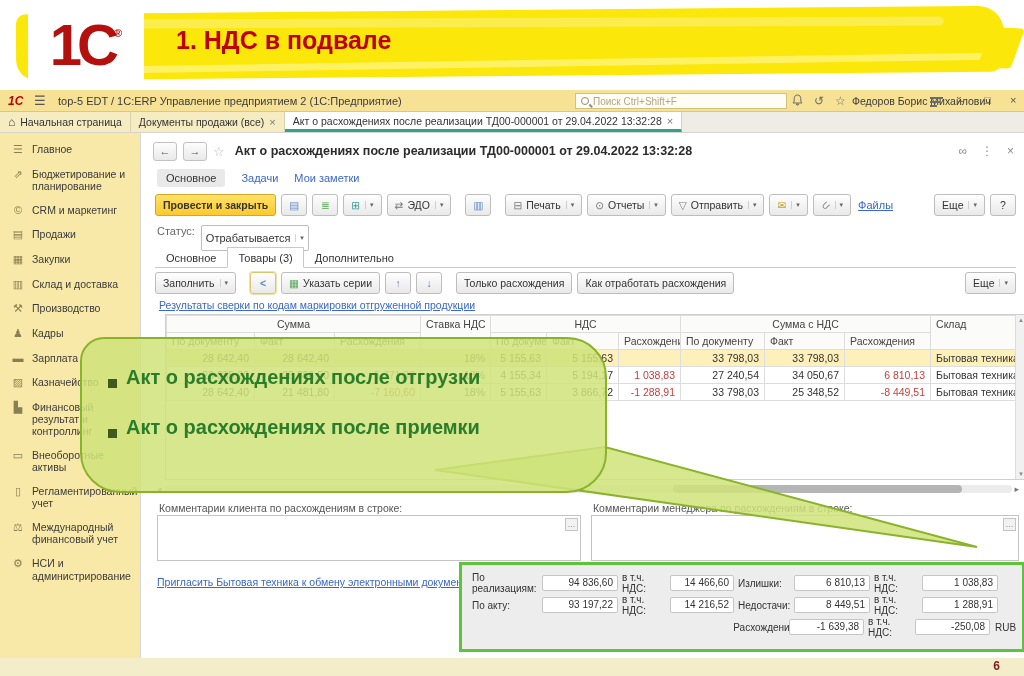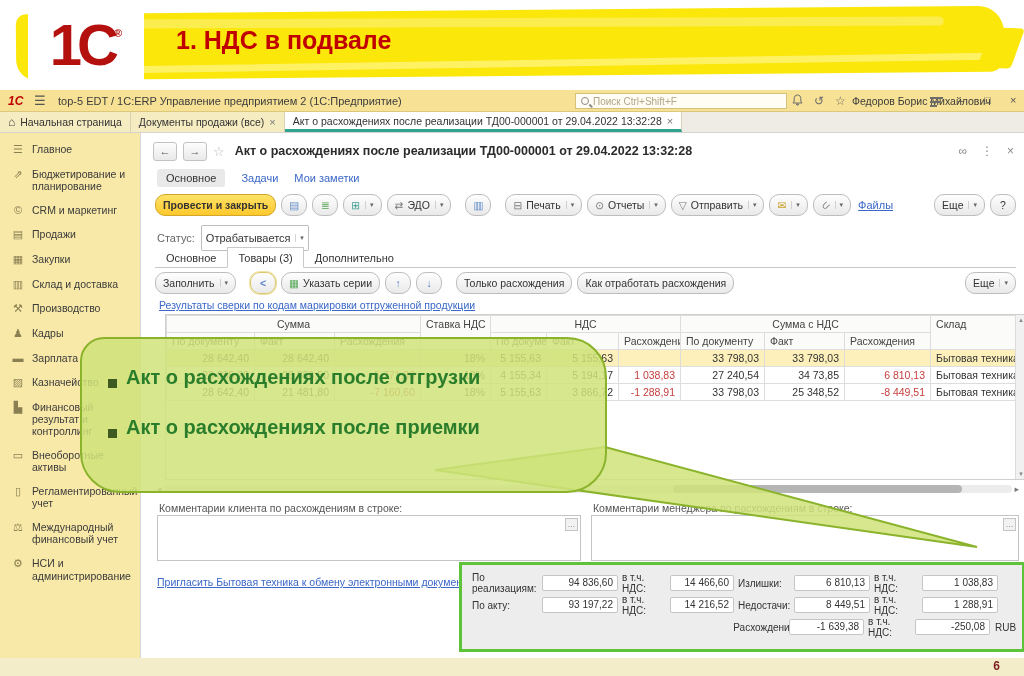--- a/index.html
+++ b/index.html
@@ -64,32 +64,32 @@
             background:linear-gradient(#fdfdfd,#e9e9e9); border:1px solid #c2c2c2; border-radius:3px; color:#555; }
   #doc-header { position:absolute; left:12px; top:6px; right:10px; height:24px; display:flex; align-items:center; gap:6px; }
   #doc-title { font-size:12.5px; font-weight:bold; color:#2b2b2b; margin-left:4px; white-space:nowrap; }
   #doc-header .right { margin-left:auto; display:flex; gap:14px; color:#8a8a8a; font-size:12px; }
   #doc-nav { position:absolute; left:16px; top:36px; display:flex; gap:16px; align-items:center; }
   .navlink { color:#3a67c8; }
   .navsel { background:#e9e9e9; border-radius:3px; padding:3px 9px; color:#333; }
 
   #toolbar { position:absolute; left:14px; top:60px; right:8px; height:24px; display:flex; gap:5px; align-items:center; }
   .btn { display:inline-flex; align-items:center; gap:4px; height:22px; padding:0 7px;
-         background:linear-gradient(#fefefe,#e9e9e9); border:1px solid #bdbdbd; border-radius:10px;
+         background:linear-gradient(#fefefe,#e9e9e9); border:1px solid #bdbdbd; border-radius:3px;
          font-size:10.5px; color:#333; white-space:nowrap; }
   .btn .caret { font-size:7px; color:#666; border-left:1px solid #cfcfcf; padding-left:4px; margin-left:1px; }
   .ybtn { background:linear-gradient(#ffe266,#fdc92d); border-color:#d2a62a; font-weight:bold; }
   .ico-b { color:#5b87c9; } .ico-g { color:#53a553; } .ico-t { color:#3e9d93; }
   .ico-gray { color:#777; } .ico-y { color:#c9a227; }
   .clip { display:inline-block; transform:rotate(-45deg); }
   .sep { width:4px; }
   #toolbar .right { margin-left:auto; display:flex; gap:5px; }
   .filelink { color:#3a67c8; text-decoration:underline; margin-left:2px; }
 
-  #status-row { position:absolute; left:16px; top:92px; display:flex; align-items:center; gap:6px; color:#666; }
+  #status-row { position:absolute; left:16px; top:92px; display:flex; gap:6px; color:#666; }
   #status-box { width:108px; height:18px; border:1px solid #bdbdbd; border-radius:2px; background:#fff;
                 display:flex; align-items:center; justify-content:space-between; padding:12px 4px; color:#333; }
   #status-box .caret { color:#666; font-size:7px; border-left:1px solid #d5d5d5; padding-left:4px; }
 
   #subtabs { position:absolute; left:14px; top:114px; right:8px; display:flex; border-bottom:1px solid #c9c9c9; }
   .stab { padding:4px 10px 3px; border:1px solid transparent; margin-bottom:-1px; color:#333; }
   .stab.active { background:#fff; border-color:#c9c9c9; border-bottom-color:#fff; }
 
   #ttoolbar { position:absolute; left:14px; top:138px; right:8px; height:24px; display:flex; gap:5px; align-items:center; }
   .iconbtn { width:26px; justify-content:center; }
@@ -429,21 +429,21 @@
           </tr>
           <tr>
             <td class="num">23 085,20</td>
             <td class="num">28 856,50</td>
             <td class="num red">5 771,30</td>
             <td class="num">18%</td>
             <td class="num">4 155,34</td>
             <td class="num">5 194,17</td>
             <td class="num red">1 038,83</td>
             <td class="num">27 240,54</td>
-            <td class="num">34 73,85</td>
+            <td class="num">34 050,67</td>
             <td class="num red">6 810,13</td>
             <td>Бытовая техника</td>
           </tr>
           <tr>
             <td class="num">28 642,40</td>
             <td class="num">21 481,80</td>
             <td class="num red">-7 160,60</td>
             <td class="num">18%</td>
             <td class="num">5 155,63</td>
             <td class="num">3 866,72</td>

